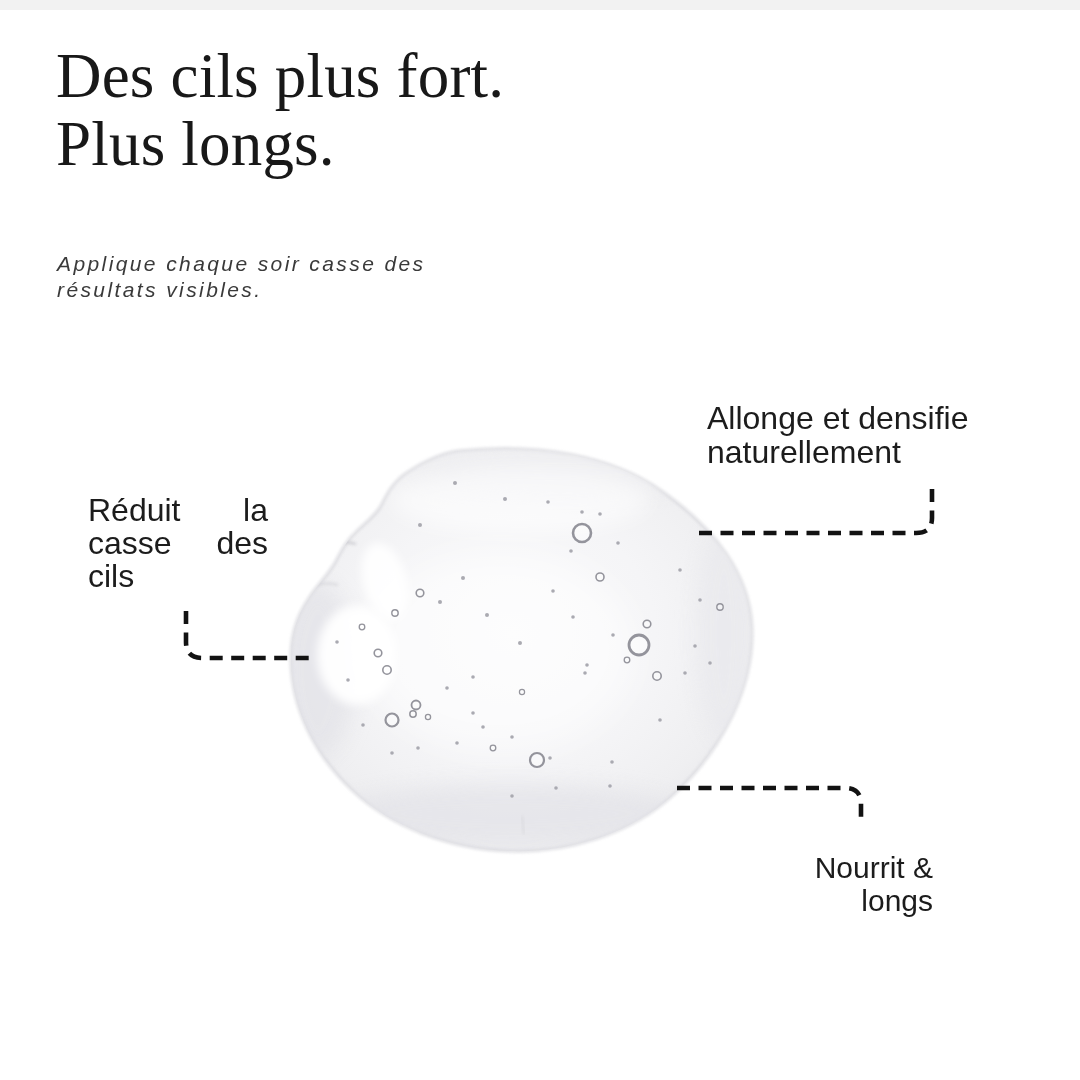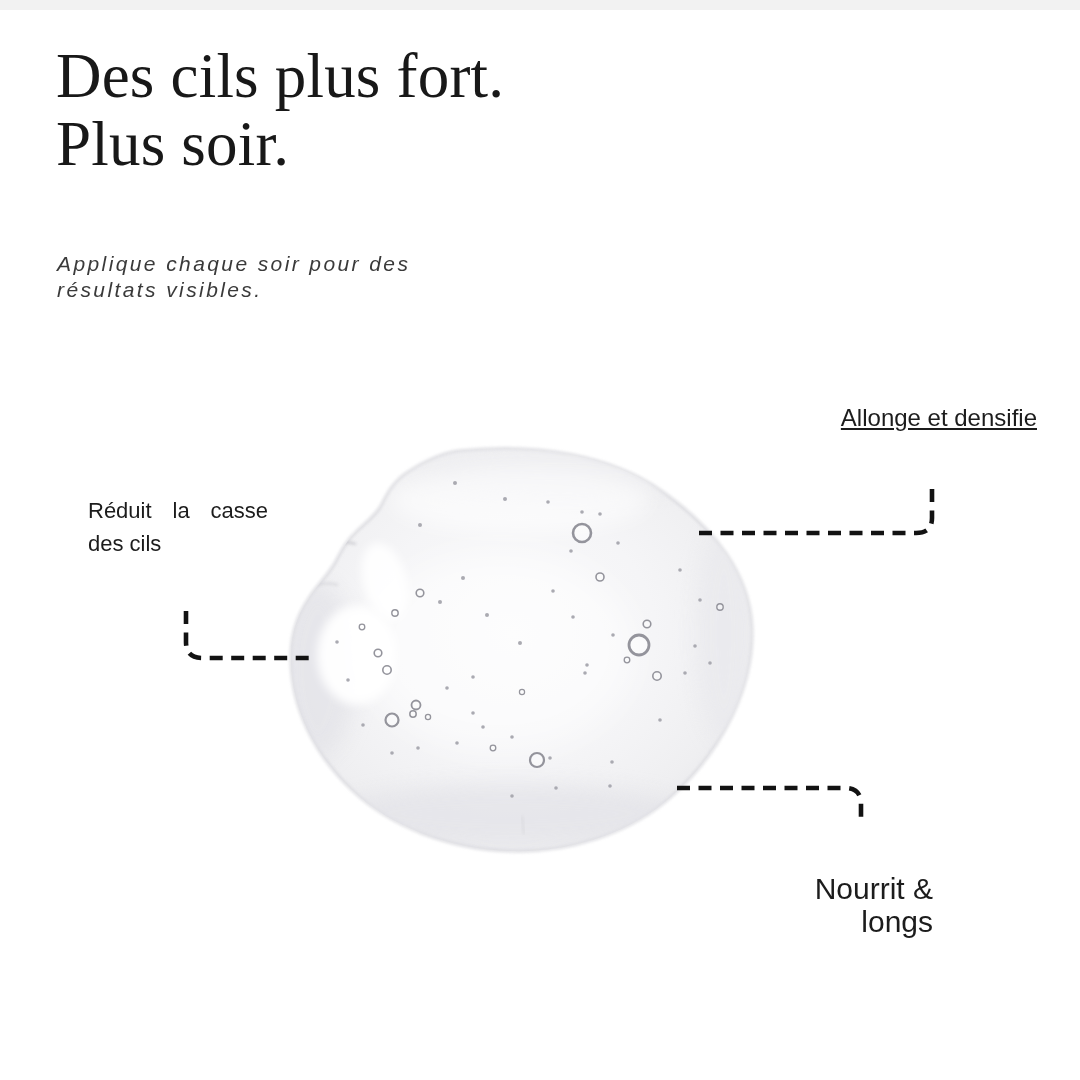--- a/index.html
+++ b/index.html
@@ -38,31 +38,29 @@
   }
   
   .callout{
     position:absolute;
     color:var(--callout-text,#1c1c1c);
     font-weight:400;
   }
   .callout .c-line{display:block;}
   .callout-reduce{
     left:88px;top:484px;width:180px;
-    font-size:22px;line-height:33px;
+    font-size:32px;line-height:33px;
     text-align:justify;
   }
   .callout-lengthen{
     top:391px;right:43px;width:330px;
-    font-size:24px;line-height:34px;
-    text-align:right;
-    text-decoration:underline;
+    font-size:32px;line-height:34px;
   }
   .callout-nourish{
-    top:862px;right:147px;width:250px;
+    top:841px;right:147px;width:250px;
     font-size:30px;line-height:33px;
     text-align:right;
   }
   
   .art{
     position:absolute;left:0;top:0;width:1080px;height:1080px;
     display:block;
   }
 </style>
 </head>
@@ -184,29 +182,30 @@
 
     <g fill="none" stroke="var(--leader-line,#121212)" stroke-width="4.6" stroke-dasharray="13 8.5">
       <path d="M 186 601 L 186 632 Q 186 648 202 648 L 310 648"></path>
       <path d="M 932 479 L 932 508 Q 932 523 916 523 L 698 523"></path>
       <path d="M 677 778 L 845 778 Q 861 778 861 794 L 861 812"></path>
     </g>
   </svg>
 
   <h1 class="headline">
     <span class="h-line">Des cils plus fort.</span>
-    <span class="h-line">Plus soir.</span>
+    <span class="h-line">Plus longs.</span>
   </h1>
 
-  <p class="tagline">Applique chaque soir pour des résultats visibles.</p>
+  <p class="tagline">Applique chaque soir casse des résultats visibles.</p>
 
   <p class="callout callout-reduce">Réduit la casse des cils</p>
 
   <p class="callout callout-lengthen">
     <span class="c-line">Allonge et densifie</span>
+    <span class="c-line">naturellement</span>
   </p>
 
   <p class="callout callout-nourish">
     <span class="c-line">Nourrit &amp;</span>
     <span class="c-line">longs</span>
   </p>
 
 </div>
 
 </body></html>

